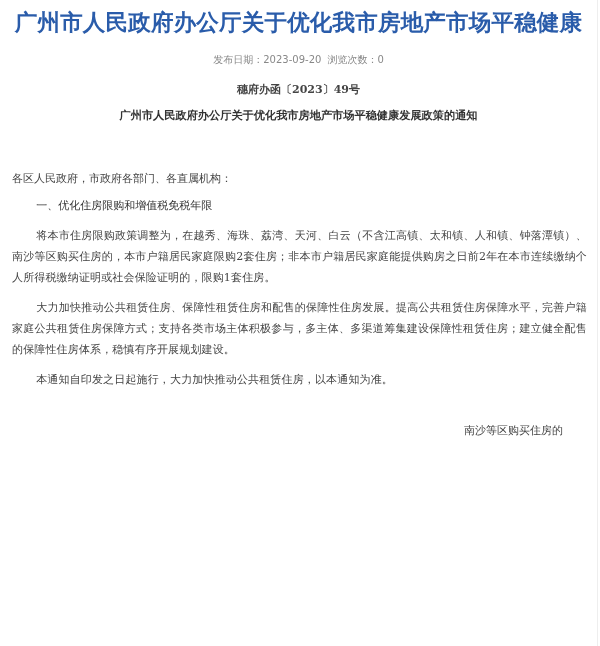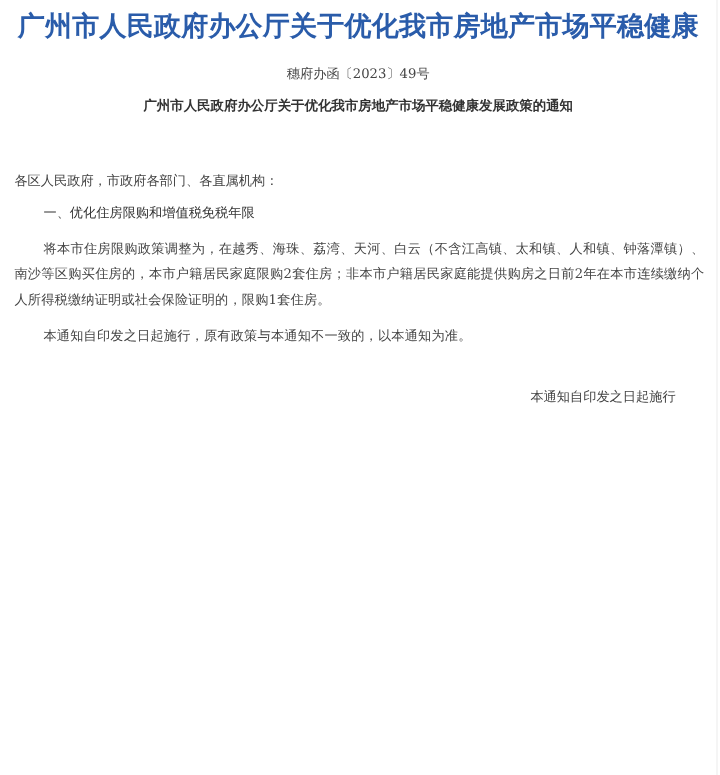--- a/index.html
+++ b/index.html
@@ -22,25 +22,25 @@
     }
     .meta {
       text-align: center; margin-top: 14px;
       font-family: "DejaVu Sans", "Liberation Sans", sans-serif;
       font-size: 10px; color: #888888; line-height: 14px;
     }
     .meta span { display: inline-block; }
     .meta .sep { width: 6px; }
     .docno {
       text-align: center; margin-top: 15px;
-      font-size: 11px; color: #444; line-height: 16px;
+      font-size: 11px; color: #444; line-height: 16px; font-weight: bold;
     }
     .subtitle {
       text-align: center; margin-top: 10px;
-      font-size: 11.2px; font-weight: bold; color: #333; line-height: 16px;
+      font-size: 11.2px; font-weight: bold; color: #333; line-height: 16px; font-family: Liberation Mono, monospace;
     }
     .body { padding: 0 10px 10px 12px; }
     .salutation { margin-top: 47px; font-size: 11px; line-height: 16px; color: #444; }
     p.para {
       margin: 9px 0 0 0; font-size: 11px; line-height: 21px; color: #444;
       text-indent: 2.2em; text-align: justify; letter-spacing: 0.15px;
     }
     h3.section {
       margin: 9px 0 0 0; font-size: 11px; line-height: 20px; font-weight: normal;
       color: #333; text-indent: 2.2em;
@@ -51,31 +51,35 @@
 </head>
 <body>
 
 <div class="right-rule"></div>
 
 <div class="page">
   <h1 class="title">
     <span>广州市人民政府办公厅关于优化我市房地产市场平稳健康</span><br>
   </h1>
 
+  <div class="meta">
+    <span>发布日期：</span><span>2023-09-20</span><span class="sep"></span><span>浏览次数：</span><span>0</span>
+  </div>
 
   <div class="docno">穗府办函〔2023〕49号</div>
   <div class="subtitle">广州市人民政府办公厅关于优化我市房地产市场平稳健康发展政策的通知</div>
 
   <div class="body">
     <div class="salutation">各区人民政府，市政府各部门、各直属机构：</div>
 
     <h3 class="section">一、优化住房限购和增值税免税年限</h3>
     <p class="para">将本市住房限购政策调整为，在越秀、海珠、荔湾、天河、白云（不含江高镇、太和镇、人和镇、钟落潭镇）、南沙等区购买住房的，本市户籍居民家庭限购2套住房；非本市户籍居民家庭能提供购房之日前2年在本市连续缴纳个人所得税缴纳证明或社会保险证明的，限购1套住房。</p>
 
+    <p class="para">大力加快推动公共租赁住房、保障性租赁住房和配售的保障性住房发展。提高公共租赁住房保障水平，完善户籍家庭公共租赁住房保障方式；支持各类市场主体积极参与，多主体、多渠道筹集建设保障性租赁住房；建立健全配售的保障性住房体系，稳慎有序开展规划建设。</p>
 
-    <p class="para">本通知自印发之日起施行，原有政策与本通知不一致的，以本通知为准。</p>
+    <p class="para">本通知自印发之日起施行，大力加快推动公共租赁住房，以本通知为准。</p>
 
     <div class="sign">
-      <div class="org">本通知自印发之日起施行</div>
+      <div class="org">南沙等区购买住房的</div>
 
     </div>
   </div>
 </div>
 
 </body></html>

